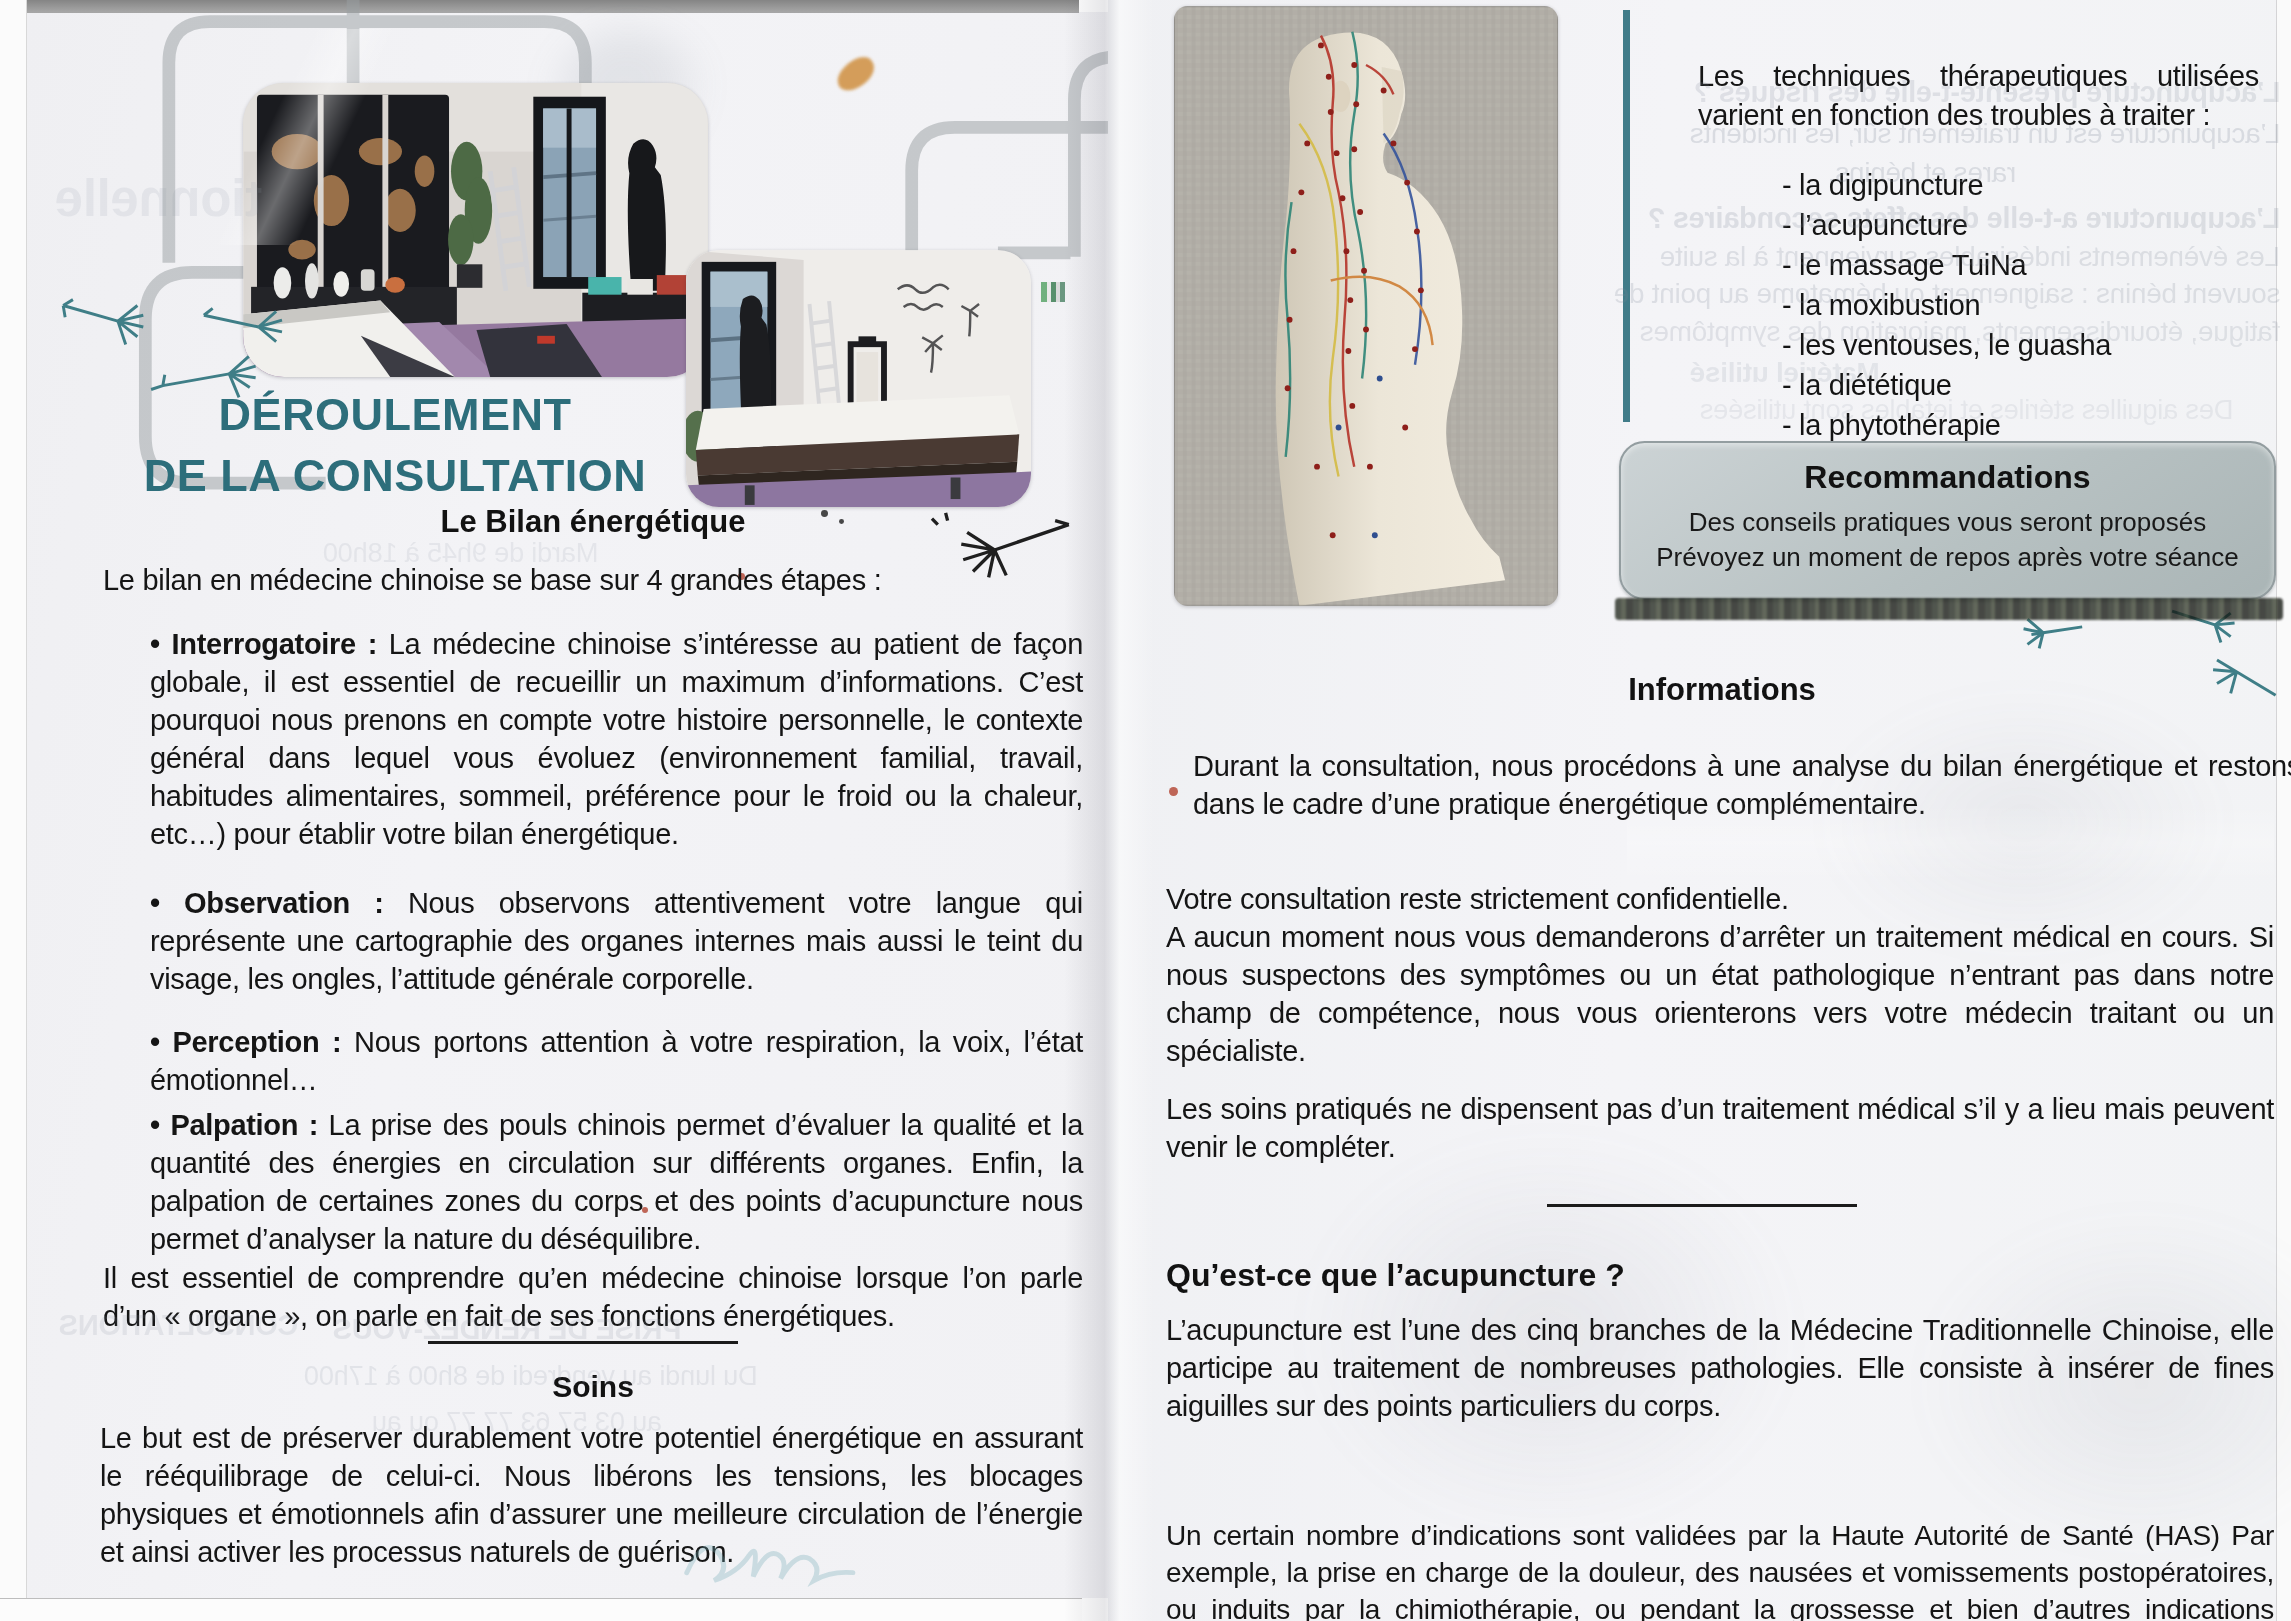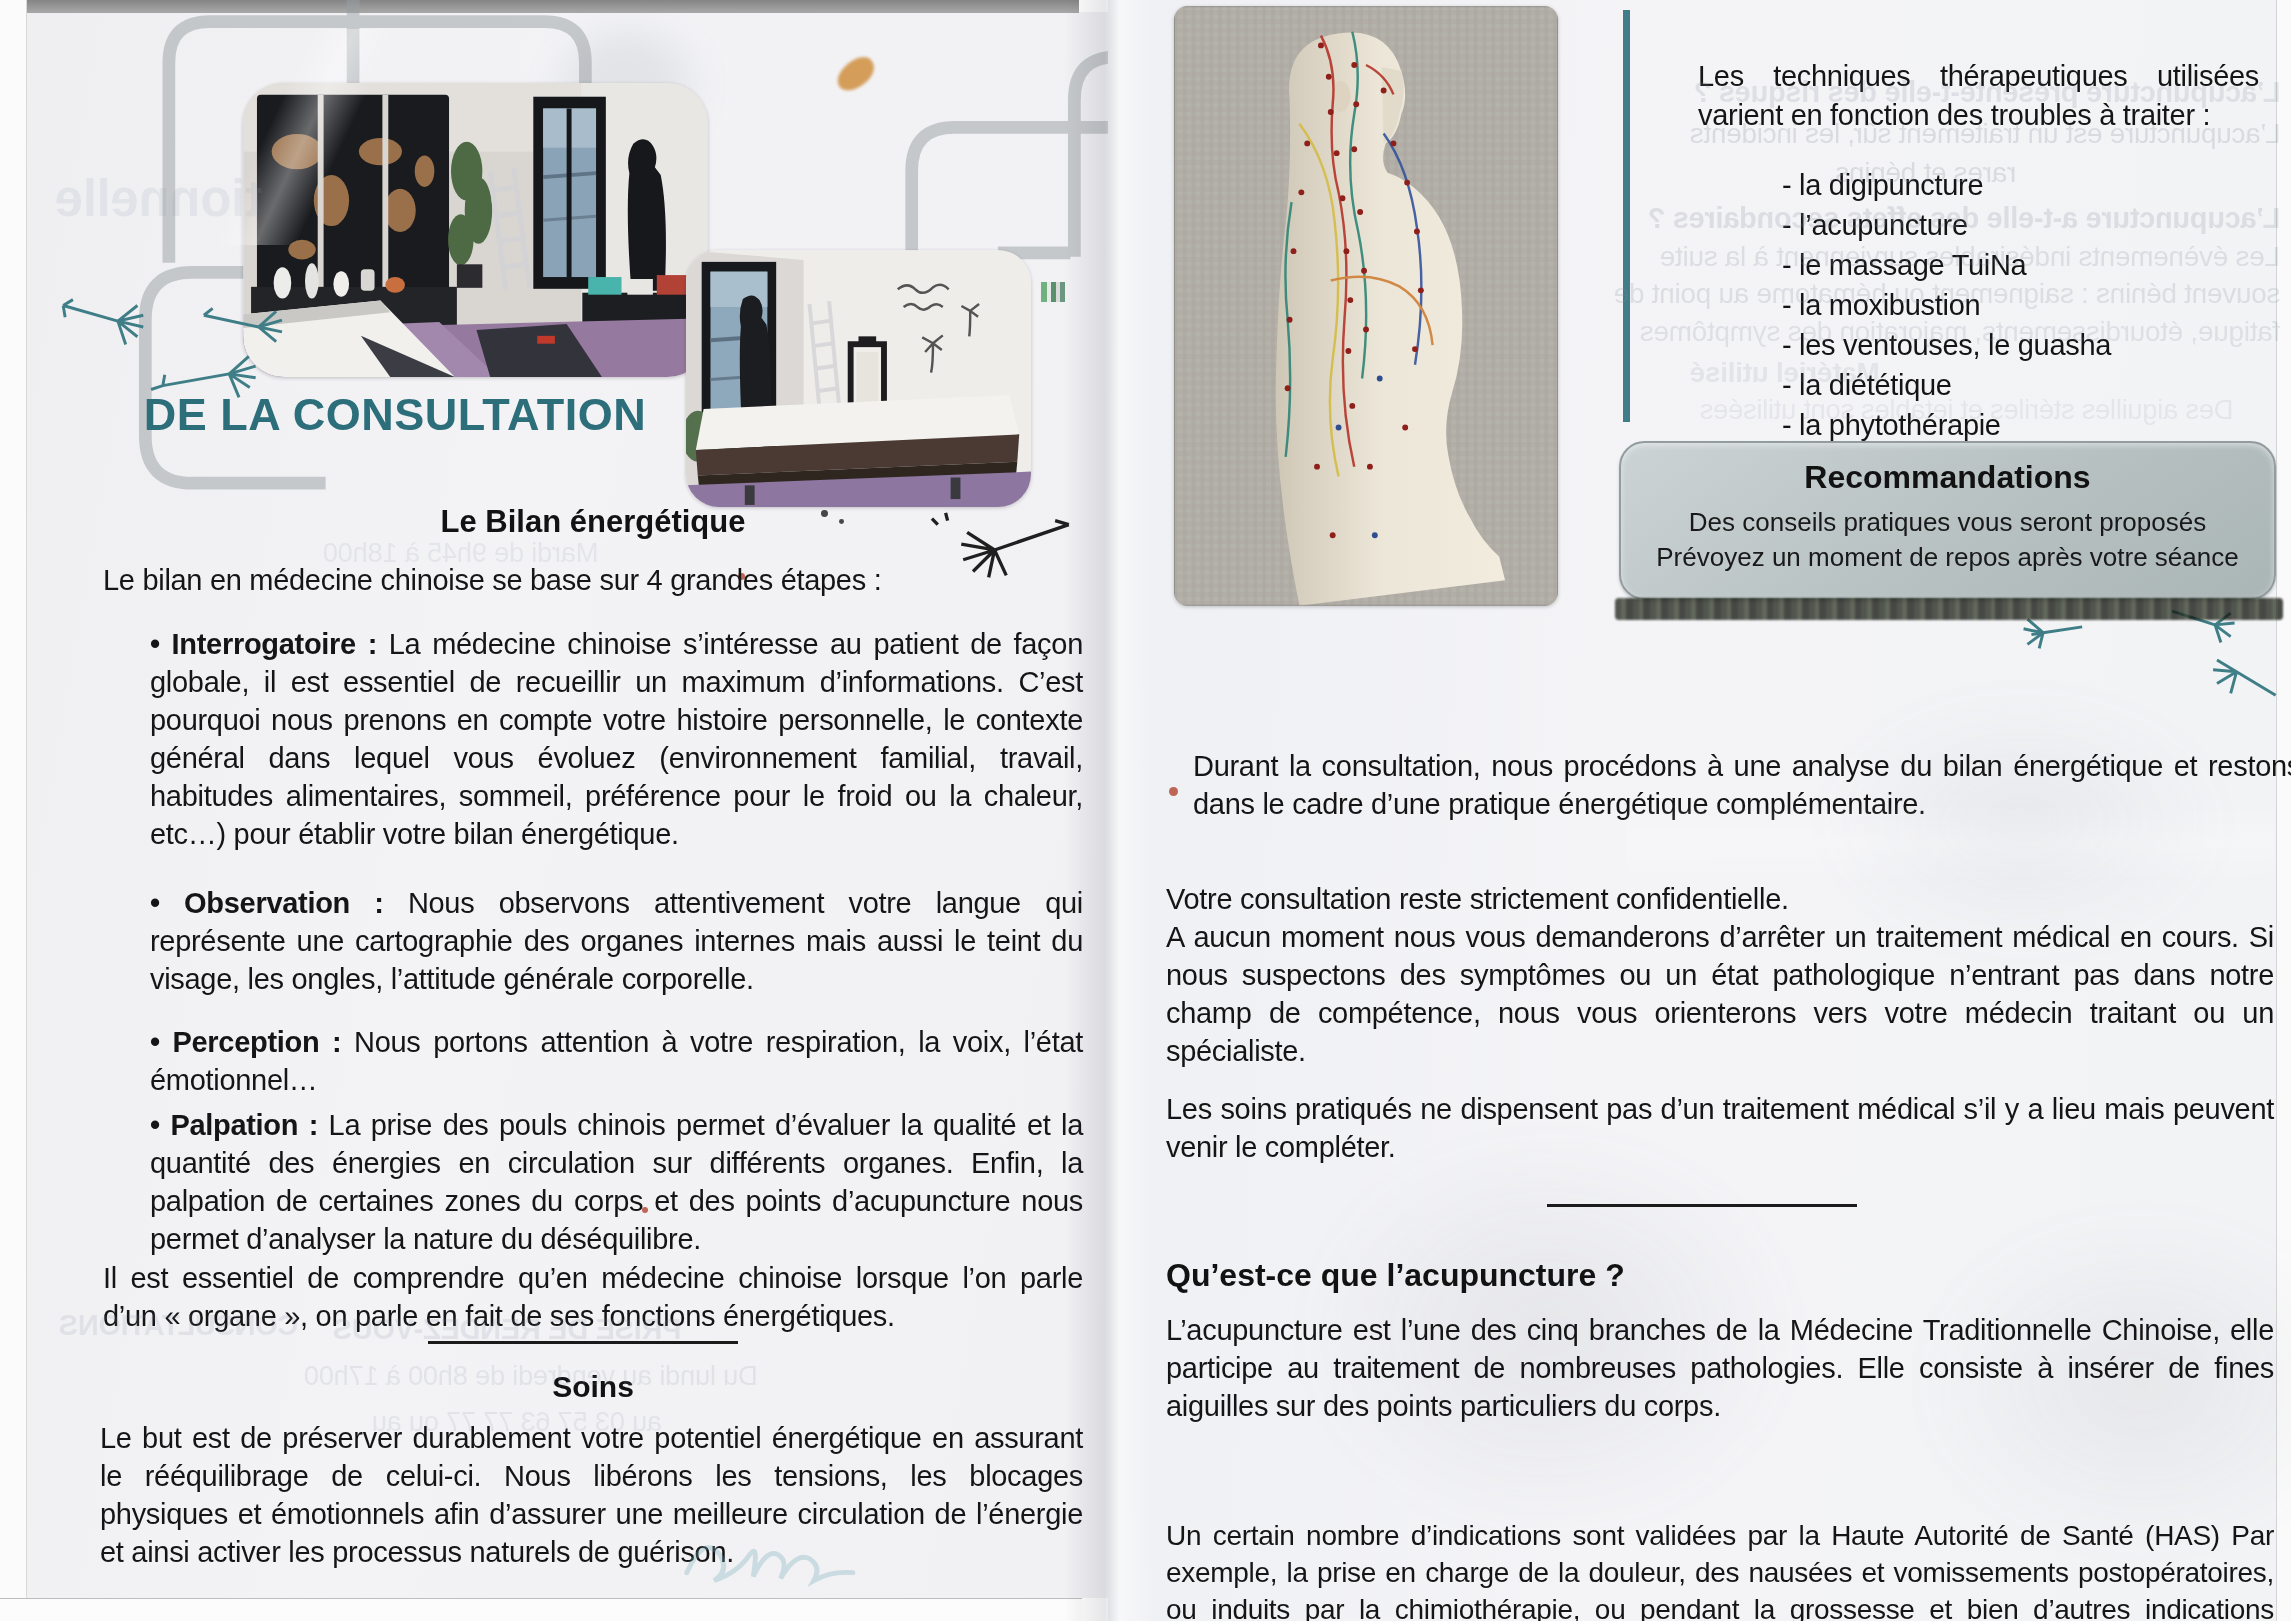--- a/index.html
+++ b/index.html
@@ -312,20 +312,21 @@
   <div class="abs" id="stain"></div>
   <div class="abs reddot" style="left:738px;top:573px;width:6.9px;height:6.9px"></div>
   <div class="abs reddot" style="left:1169px;top:787px;width:8.8px;height:8.8px"></div>
   <div class="abs reddot" style="left:642px;top:1207px;width:5.9px;height:5.9px"></div>
 
   <div class="abs ghost" style="left:1294px;top:1127px;width:510px;height:412px;background:radial-gradient(ellipse, rgba(110,115,130,.10), rgba(110,115,130,0) 70%);"></div>
   <div class="abs ghost" style="left:1813px;top:686px;width:421px;height:274px;background:radial-gradient(ellipse, rgba(110,115,130,.08), rgba(110,115,130,0) 70%);"></div>
   <div class="abs ghost" style="left:1911px;top:1206px;width:461px;height:353px;background:radial-gradient(ellipse, rgba(110,115,130,.09), rgba(110,115,130,0) 70%);"></div>
 
   <div class="abs teal-title" style="left:113px;top:384px;width:564px">
+    <div>DÉROULEMENT</div>
     <div>DE LA CONSULTATION</div>
   </div>
 
   <div class="abs h-black center" style="left:103px;top:504px;width:980px;font-size:31px">Le Bilan énergétique</div>
 
   <div class="abs body-txt" style="left:103px;top:561px;width:980px;text-align:left">Le bilan en médecine chinoise se base sur 4 grandes étapes :</div>
 
   <div class="abs body-txt bullet-p" style="left:103px;top:625px;width:933px">
     <span class="blabel">Interrogatoire :</span><span> La médecine chinoise s’intéresse au patient de façon globale, il est essentiel de recueillir un maximum d’informations. C’est pourquoi  nous prenons  en compte votre histoire personnelle, le contexte général dans lequel vous évoluez (environnement familial, travail, habitudes alimentaires, sommeil, préférence pour le froid ou la chaleur, etc…) pour établir votre bilan énergétique.</span>
   </div>
@@ -361,20 +362,21 @@
 
   <div class="abs" id="reco-box">
     <div class="h-black center" style="margin-top:15.7px;font-size:32px">Recommandations</div>
     <div class="center" style="margin-top:9.8px;font-size:26px;line-height:35px;color:#191919">
       <div>Des conseils pratiques vous seront proposés</div>
       <div>Prévoyez un moment de repos après votre séance</div>
     </div>
   </div>
   <div class="abs" id="reco-fringe"></div>
 
+  <div class="abs h-black center" style="left:1166px;top:672px;width:1112px;font-size:31px">Informations</div>
 
   <div class="abs body-txt" style="left:1193px;top:747px;width:1108px">Durant la consultation, nous procédons à une analyse du bilan énergétique et restons dans le cadre d’une pratique énergétique complémentaire.</div>
 
   <div class="abs body-txt" style="left:1166px;top:880px;width:1108px">
     <div>Votre consultation reste strictement confidentielle.</div>
     <div>A aucun moment nous  vous demanderons d’arrêter un traitement médical en cours. Si nous suspectons des symptômes ou un état pathologique n’entrant pas dans notre champ de compétence, nous vous orienterons vers votre médecin traitant ou un spécialiste.</div>
   </div>
 
   <div class="abs body-txt" style="left:1166px;top:1090px;width:1108px">Les soins pratiqués ne dispensent pas d’un traitement médical  s’il y a lieu mais peuvent venir le compléter.</div>
 

